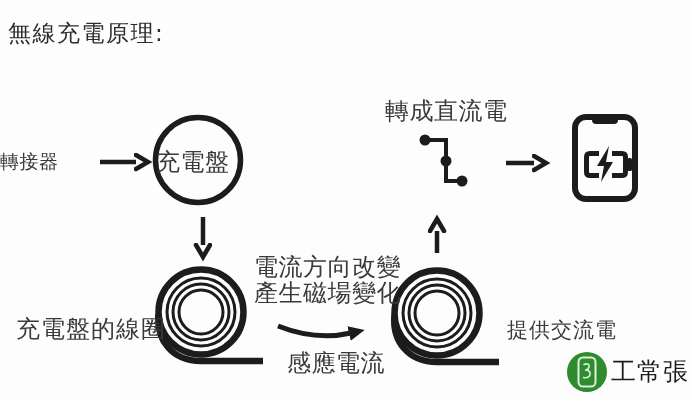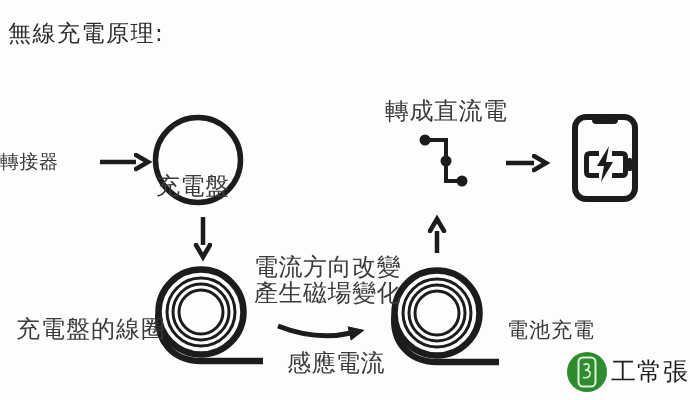--- a/index.html
+++ b/index.html
@@ -24,21 +24,21 @@
     position:absolute;color:var(--label);
     font-size:24px;line-height:26px;white-space:nowrap;
     letter-spacing:0.5px;
   }
   .title{
     position:absolute;left:8px;top:18px;
     font-size:23px;letter-spacing:1.5px;color:var(--title);
   }
   .center{text-align:left;white-space:normal;}
   .adapter-block{left:0;top:148px;width:118px;font-size:19px;}
-  .pad-circle-label{left:156px;top:149px;width:84px;margin-top:24px;}
+  .pad-circle-label{left:156px;top:149px;width:84px;}
   .pad-coil-label{left:16px;top:316px;letter-spacing:1px;}
   .field-block{left:254px;top:254px;}
   .induced-label{left:287px;top:350px;}
   .phone-coil-label{left:507px;top:317px;font-size:21px;letter-spacing:1px;}
   .dc-label{left:385px;top:98px;}
   .battery-label{left:557px;top:86px;font-size:21px;}
   .logo-text{
     position:absolute;left:611px;top:355px;
     font-size:25px;font-weight:normal;letter-spacing:1px;color:var(--logo-text);
   }
@@ -119,20 +119,20 @@
 
   <div class="lbl pad-coil-label">充電盤的線圈</div>
 
   <div class="lbl induced-label">感應電流</div>
 
   <div class="lbl field-block">
     <div>電流方向改變</div>
     <div>產生磁場變化</div>
   </div>
 
-  <div class="lbl phone-coil-label">電池充電</div>
+  <div class="lbl phone-coil-label">提供交流電</div>
 
   <div class="lbl dc-label">轉成直流電</div>
 
 
   <div class="logo-text">工常張</div>
 
 </div>
 
 </body></html>

